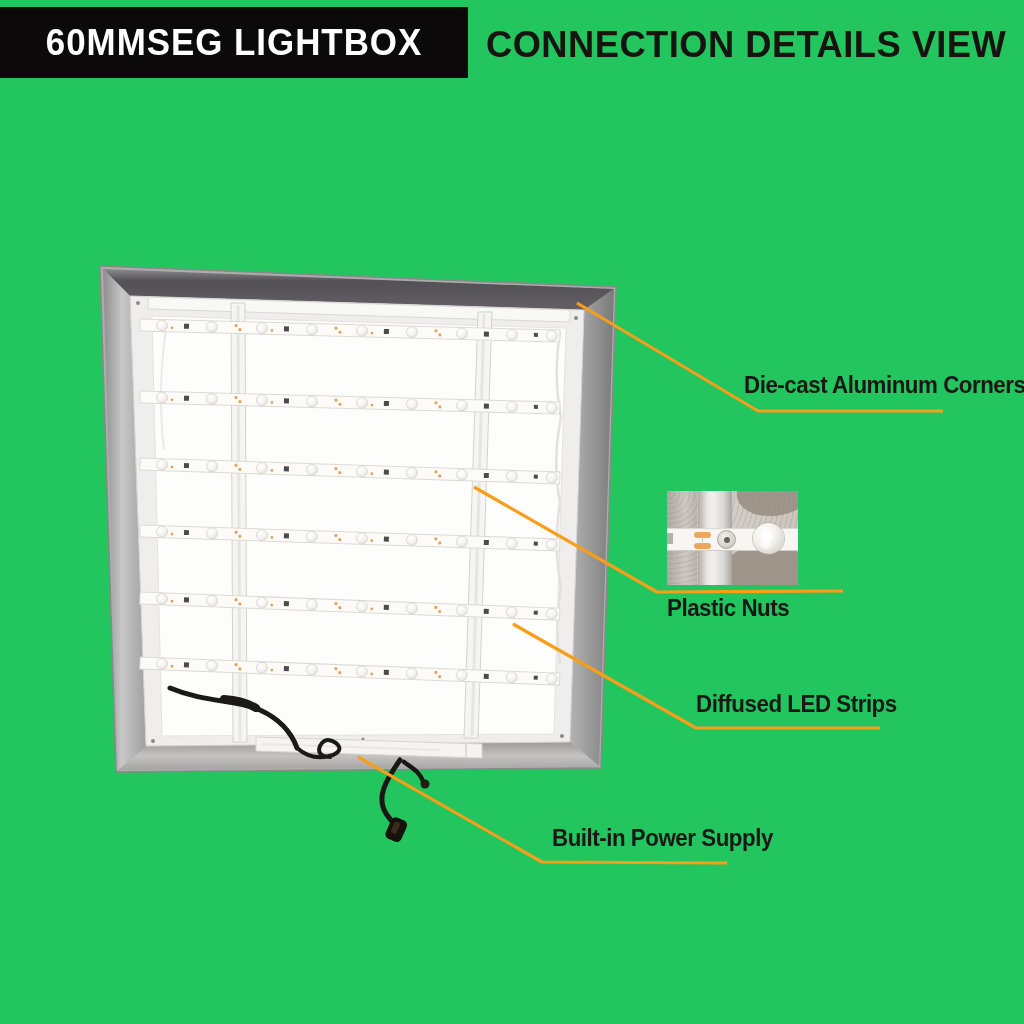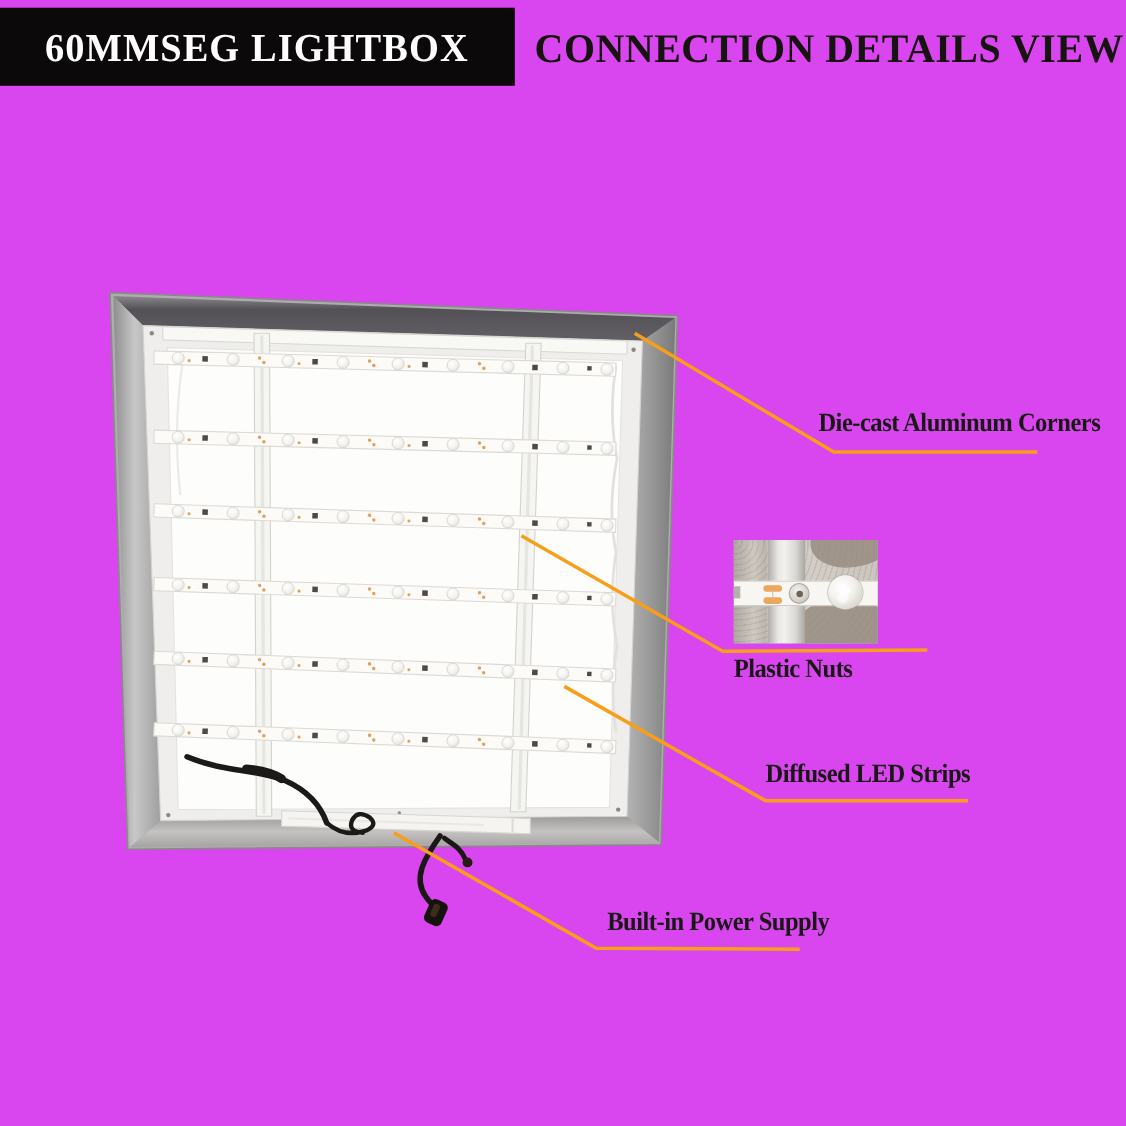--- a/index.html
+++ b/index.html
@@ -1,18 +1,18 @@
 <!DOCTYPE html>
 <html><head>
 <meta charset="utf-8">
 <style>
   html,body{margin:0;padding:0;background:#ffffff;}
   #stage{
-    position:relative;width:1024px;height:1024px;background:#d946ef;overflow:hidden;
-    font-family:Liberation Serif, serif;
+    position:relative;width:1024px;height:1024px;background:#22c55e;overflow:hidden;
+    font-family:Liberation Sans, sans-serif;
   }
   
   #banner{
     position:absolute;left:0;top:7px;width:468px;height:71px;background:#0b0909;
     display:flex;align-items:center;justify-content:center;
   }
   #banner .badge-text{
     color:#ffffff;font-size:36px;font-weight:bold;letter-spacing:1px;white-space:nowrap;
     transform:scaleX(0.97);transform-origin:center;
   }

